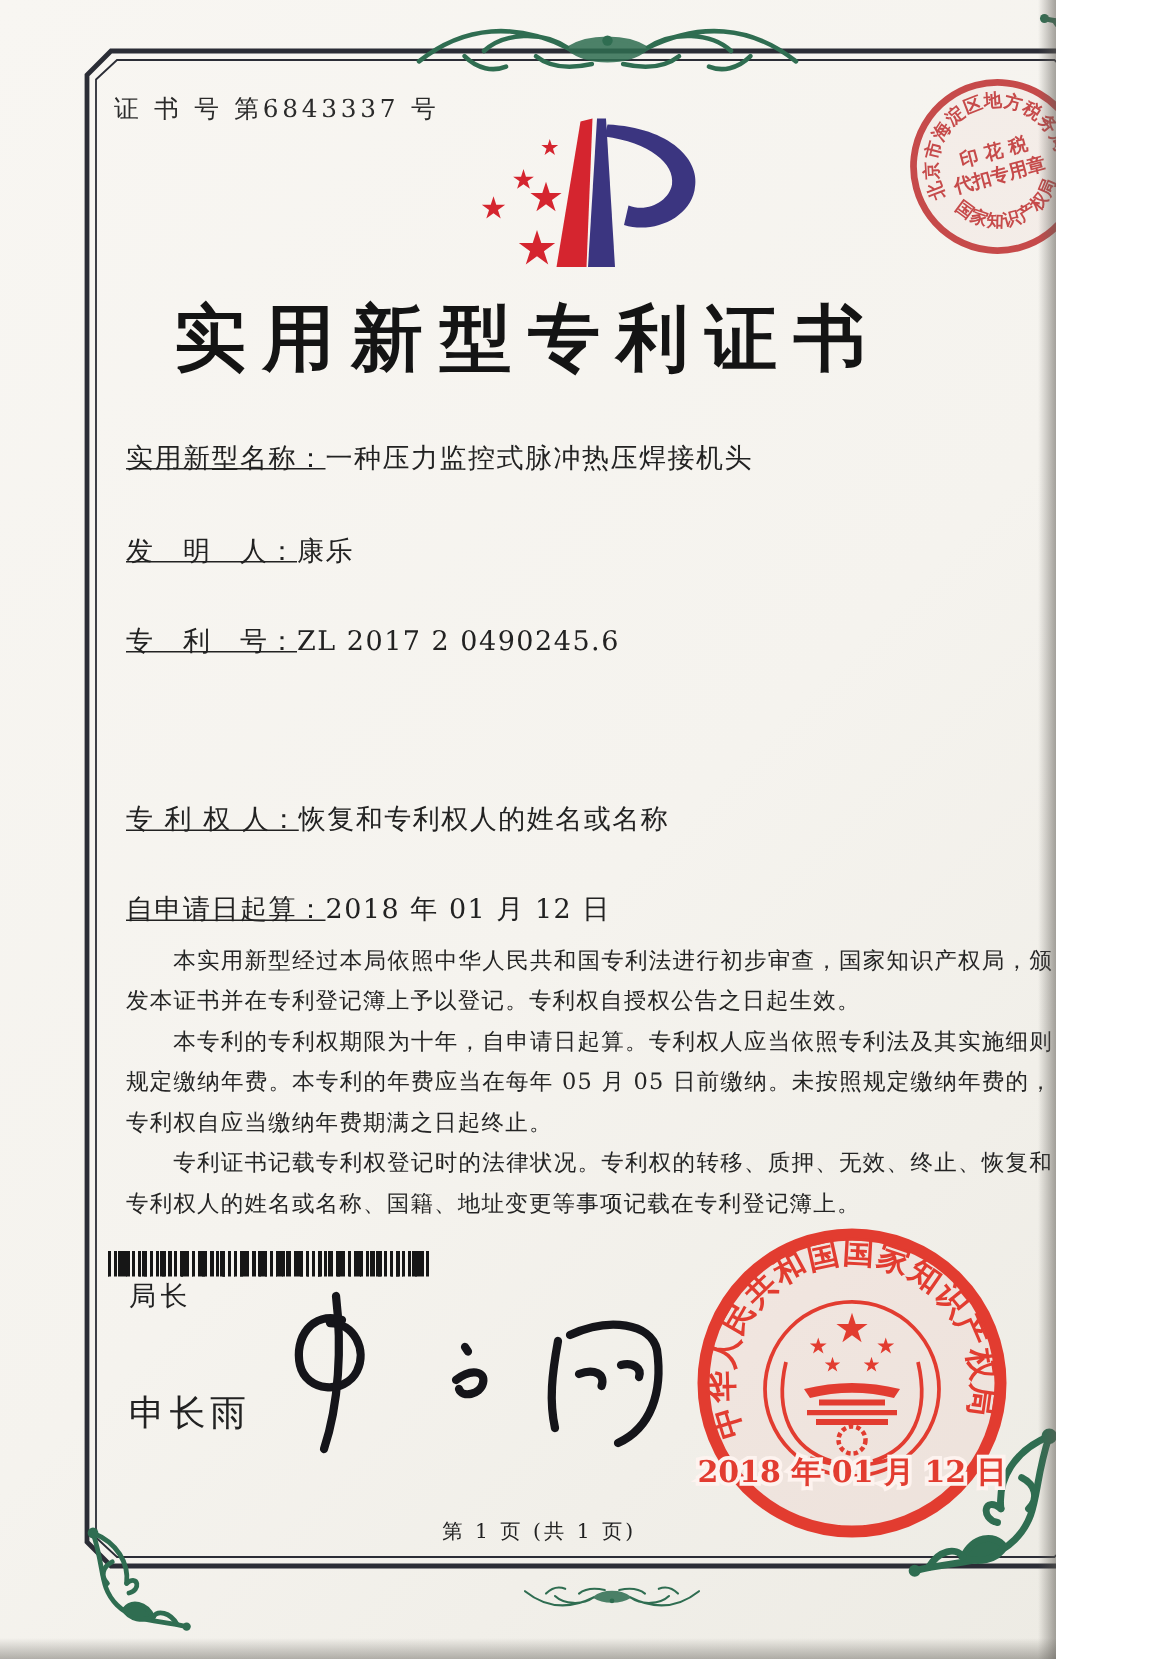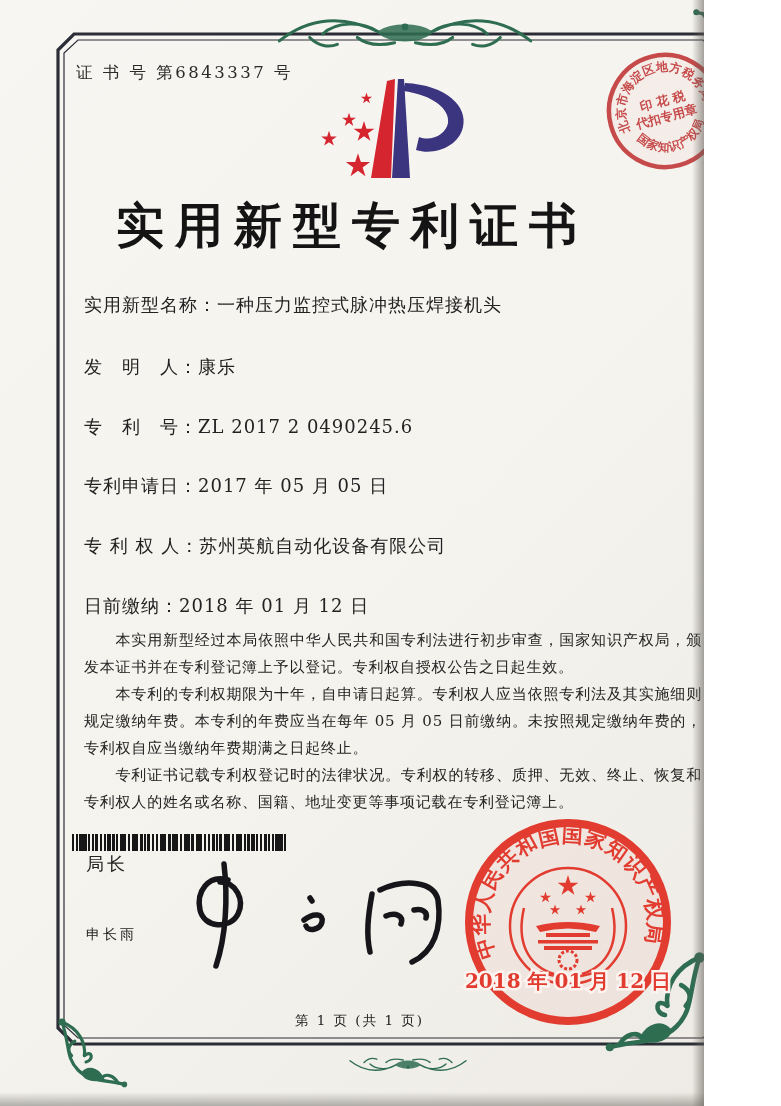--- a/index.html
+++ b/index.html
@@ -8,32 +8,32 @@
         background:linear-gradient(135deg,#f8f6f2 0%,#f5f3ee 55%,#edebe4 100%);color:#26221f;}
   .edge-right{position:absolute;top:0;right:0;width:12px;height:100%;
         background:linear-gradient(90deg,rgba(0,0,0,0),rgba(95,92,86,.55));}
   .edge-bottom{position:absolute;left:0;bottom:0;width:100%;height:14px;
         background:linear-gradient(180deg,rgba(0,0,0,0),rgba(95,92,86,.45));}
   .abs{position:absolute;}
   .cert-no{left:76px;top:62px;font-size:16.5px;letter-spacing:2.5px;color:#2b2b2b;}
   .title{left:0;right:0;top:194px;text-align:center;font-size:48px;font-weight:bold;
          letter-spacing:11px;color:#141414;}
   .field-row{left:84px;font-size:18px;letter-spacing:1px;color:#222;white-space:nowrap;}
-  .field-label{color:#222;}
+  .field-label{color:#222;text-decoration:underline;}
   .field-value{color:#222;}
   .body-text{left:84px;width:618px;top:627px;}
   .body-text p{margin:0;font-size:15px;line-height:27px;letter-spacing:.8px;
          text-indent:2.1em;text-align:justify;color:#242424;}
   .barcode{left:72px;top:834px;width:216px;height:17px;
      background:
        repeating-linear-gradient(90deg,#161616 0 2px,rgba(0,0,0,0) 2px 4px),
        repeating-linear-gradient(90deg,#161616 0 1px,rgba(0,0,0,0) 1px 7px),
        repeating-linear-gradient(90deg,rgba(0,0,0,0) 0 10px,#161616 10px 13px);}
   .signer-title{left:86px;top:852px;font-size:18px;letter-spacing:3px;color:#222;}
-  .signer-name{left:86px;top:926px;font-size:14px;letter-spacing:3px;color:#222;}
+  .signer-name{left:86px;top:926px;font-size:24px;letter-spacing:3px;color:#222;}
   .footer{left:0;right:0;top:1012px;text-align:center;font-size:13.5px;letter-spacing:2px;color:#222;padding-left:15px;}
   .tax-stamp{left:600px;top:46px;transform:rotate(-15deg);}
   .office-seal{left:458px;top:812px;}
   .ornament{color:#2f6d51;}
   svg{display:block;}
 </style>
 </head>
 <body>
 
 <div class="page">
@@ -130,28 +130,25 @@
 
   <div class="abs field-row" style="top:293px">
     <span class="field-label">实用新型名称：</span><span class="field-value">一种压力监控式脉冲热压焊接机头</span>
   </div>
   <div class="abs field-row" style="top:355px">
     <span class="field-label">发　明　人：</span><span class="field-value">康乐</span>
   </div>
   <div class="abs field-row" style="top:415px">
     <span class="field-label">专　利　号：</span><span class="field-value">ZL 2017 2 0490245.6</span>
   </div>
-  <div class="abs field-row" style="top:474px">
-    <span class="field-label">专利申请日：</span><span class="field-value">2017 年 05 月 05 日</span>
-  </div>
   <div class="abs field-row" style="top:534px">
-    <span class="field-label">专 利 权 人：</span><span class="field-value">苏州英航自动化设备有限公司</span>
+    <span class="field-label">专 利 权 人：</span><span class="field-value">恢复和专利权人的姓名或名称</span>
   </div>
   <div class="abs field-row" style="top:594px">
-    <span class="field-label">日前缴纳：</span><span class="field-value">2018 年 01 月 12 日</span>
+    <span class="field-label">自申请日起算：</span><span class="field-value">2018 年 01 月 12 日</span>
   </div>
 
   <div class="abs body-text">
     <p>本实用新型经过本局依照中华人民共和国专利法进行初步审查，国家知识产权局，颁发本证书并在专利登记簿上予以登记。专利权自授权公告之日起生效。</p>
     <p>本专利的专利权期限为十年，自申请日起算。专利权人应当依照专利法及其实施细则规定缴纳年费。本专利的年费应当在每年 05 月 05 日前缴纳。未按照规定缴纳年费的，专利权自应当缴纳年费期满之日起终止。</p>
     <p>专利证书记载专利权登记时的法律状况。专利权的转移、质押、无效、终止、恢复和专利权人的姓名或名称、国籍、地址变更等事项记载在专利登记簿上。</p>
   </div>
 
   <div class="abs barcode"></div>
 

